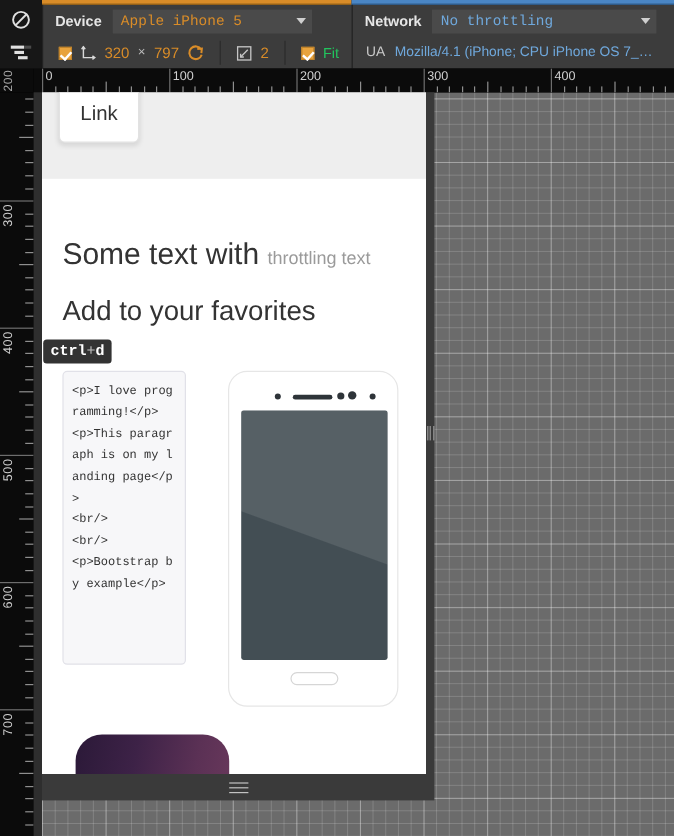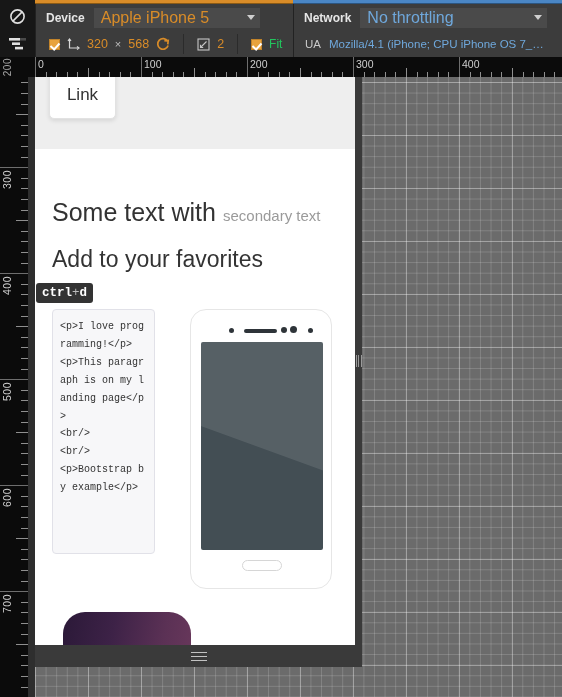--- a/index.html
+++ b/index.html
@@ -24,23 +24,23 @@
   .panel.device .panel-accent { background: #d98c28; border-bottom: 1px solid #8a5a16; }
   .panel.network { left: 293px; width: 269px; background: #3c3c3c; }
   .panel.network .panel-accent { background: #4a86c5; border-bottom: 1px solid #2c5580; }
   .panel-sep { position: absolute; left: 0; top: 4px; width: 1px; height: 53px; background: #222; }
 
   .row1 { position: absolute; top: 4px; left: 0; height: 27px; display: flex; align-items: center; }
   .row2 { position: absolute; top: 31px; left: 0; height: 26px; display: flex; align-items: center; }
 
   .lbl { color: #e6e6e6; font-size: 12px; font-weight: bold; }
   .select {
-    background: #4a4a4a; color: #d98c28; font-size: 16px;
+    background: #4a4a4a; color: #d98c28; font-size: 12px;
     height: 20px; line-height: 20px; padding: 0 18px 0 7px;
-    position: relative; cursor: pointer; white-space: nowrap; overflow: hidden;
+    position: relative; cursor: pointer; white-space: nowrap; overflow: hidden; font-family: Liberation Mono, monospace;
   }
   .select.net { color: #6fa8dc; }
   .caret { position: absolute; right: 5px; top: 7px; width: 0; height: 0;
            border-left: 4px solid transparent; border-right: 4px solid transparent; border-top: 5px solid #cfcfcf; }
 
   .chk { width: 11px; height: 11px; background: #e8a33d; border: 1px solid #c1832a; position: relative; cursor: pointer; }
   .chk::after { content: ""; position: absolute; left: 2px; top: 1px; width: 4px; height: 7px;
                 border: solid #fff; border-width: 0 2px 2px 0; transform: rotate(42deg); }
   .num { color: #d98c28; font-size: 12.5px; }
   .times { color: #bdbdbd; font-size: 11px; }
@@ -157,21 +157,21 @@
 
       <div class="row2" style="padding-left:14px; gap:7px;">
         <span class="chk"></span>
         <svg width="13" height="13" viewBox="0 0 13 13">
           <path d="M2.5 1 V10 H11.5" fill="none" stroke="#d9d9d9" stroke-width="1.2"></path>
           <path d="M1 3 L2.5 1 L4 3" fill="none" stroke="#d9d9d9" stroke-width="1.2"></path>
           <path d="M10 8.5 L12 10 L10 11.5" fill="none" stroke="#d9d9d9" stroke-width="1.2"></path>
         </svg>
         <span class="num">320</span>
         <span class="times">×</span>
-        <span class="num">568</span>
+        <span class="num">797</span>
         <svg width="14" height="14" viewBox="0 0 14 14">
           <path d="M11.6 4.2 A5.3 5.3 0 1 0 12.1 8.6" fill="none" stroke="#d98c28" stroke-width="1.7"></path>
           <path d="M8.4 3.9 L12.2 3.5 L11.8 7.3" fill="none" stroke="#d98c28" stroke-width="1.7"></path>
         </svg>
         <span class="vsep" style="margin:0 6px;"></span>
         <svg width="13" height="13" viewBox="0 0 13 13">
           <rect x="1" y="1" width="11" height="11" fill="none" stroke="#c6c6c6" stroke-width="1.1"></rect>
           <path d="M9.5 3.5 L3.5 9.5" stroke="#c6c6c6" stroke-width="1.1"></path>
           <path d="M3.5 6.8 V9.5 H6.2" fill="none" stroke="#c6c6c6" stroke-width="1.1"></path>
         </svg>
@@ -334,21 +334,21 @@
     <div class="vp-page">
 
       <div class="navbar">
         <div class="dropdown-item">
           <span>Link</span>
         </div>
       </div>
 
       <div class="h-main">
         <span class="big">Some text with</span>
-        <span class="small">secondary text</span>
+        <span class="small">throttling text</span>
       </div>
 
       <div class="h-sub">Add to your favorites</div>
 
       <div class="kbd">
         <span>ctrl</span><span class="plus">+</span><span>d</span>
       </div>
 
       <div class="pre">&lt;p&gt;I love programming!&lt;/p&gt;
 &lt;p&gt;This paragraph is on my landing page&lt;/p&gt;

